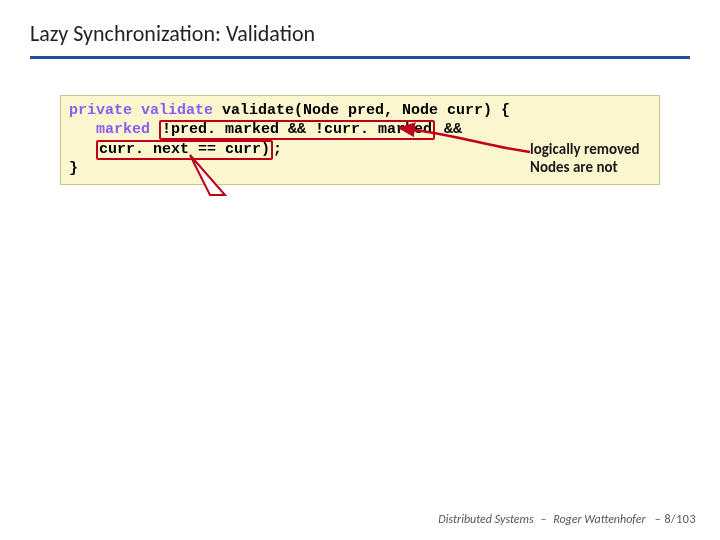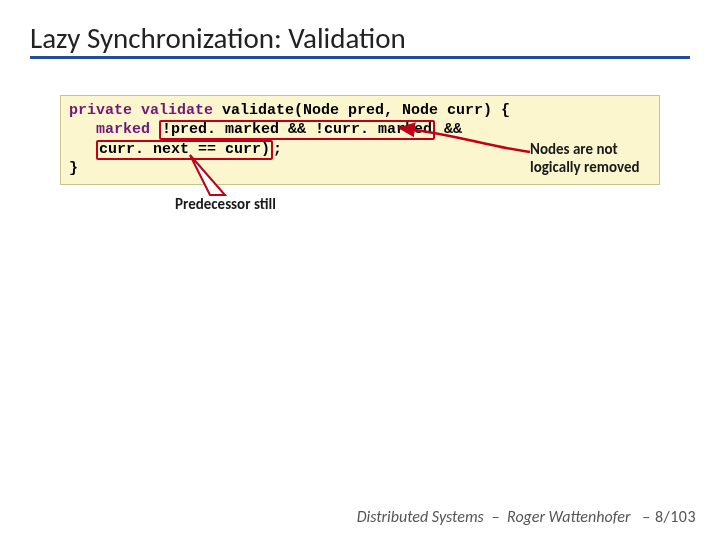--- a/index.html
+++ b/index.html
@@ -8,21 +8,21 @@
     height: 540px;
     background: #fff;
     font-family: "Segoe UI", Calibri, Arial, sans-serif;
     position: relative;
     overflow: hidden;
   }
   .title {
     position: absolute;
     top: 20px;
     left: 30px;
-    font-size: 29px;
+    font-size: 22px;
     color: #222;
   }
   .title-rule {
     position: absolute;
     top: 56px;
     left: 30px;
     width: 660px;
     height: 3px;
     background: #1f4e9b;
   }
@@ -35,21 +35,21 @@
     background: #fcf6cf;
     border: 1px solid #c9c48b;
     padding: 6px 8px 6px 8px;
     font-family: "Courier New", monospace;
     font-size: 15px;
     font-weight: bold;
     line-height: 18px;
     white-space: pre;
     color: #000;
   }
-  .kw { color: #701a75; }
+  .kw { color: #8b5cf6; }
 
   
   .hl {
     border: 2px solid #c00018;
     border-radius: 2px;
     padding: 0 1px;
     display: inline-block;
     line-height: 16px;
   }
 
@@ -66,45 +66,44 @@
     font-weight: 600;
     color: #1b1b1b;
   }
   .annot.right { text-align: left; }
   .annot.below { text-align: left; }
 
   .footer {
     position: absolute;
     bottom: 14px;
     right: 24px;
-    font-size: 16px;
+    font-size: 12px;
     color: #555;
     font-style: italic;
   }
   .footer .sep { margin: 0 4px; }
   .footer .page { font-style: normal; letter-spacing: 0.5px; }
 </style>
 </head>
 <body>
 
 <div class="title">Lazy Synchronization: Validation</div>
 <div class="title-rule"></div>
 
 <div class="code-box"><span class="kw">private</span> <span class="kw">validate</span><span> validate(Node pred, Node curr) {</span>
 <span>   </span><span class="kw">marked</span><span> </span><span class="hl">!pred. marked &amp;&amp; !curr. marked</span><span> &amp;&amp;</span>
 <span>   </span><span class="hl">curr. next == curr)</span><span>;</span>
 <span>}</span></div>
 
 <div class="annot right" style="left:530px; top:140px;">
+  <div>logically removed</div>
   <div>Nodes are not</div>
-  <div>logically removed</div>
 </div>
 
 <div class="annot below" style="left:175px; top:195px;">
-  <div>Predecessor still</div>
 </div>
 
 <svg class="svg-layer" viewBox="0 0 720 540">
   <defs>
     <marker id="arrowhead" markerWidth="8" markerHeight="8" refX="6" refY="3" orient="auto">
       <path d="M0,0 L7,3 L0,6 Z" fill="#c00018"></path>
     </marker>
   </defs>
 
   <path d="M530,152 C480,145 460,135 400,128" stroke="#c00018" stroke-width="2.5" fill="none" marker-end="url(#arrowhead)"></path>

